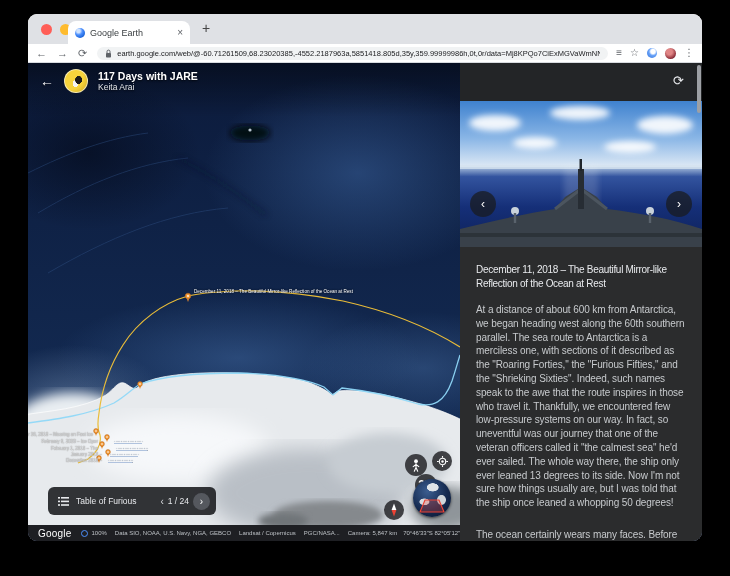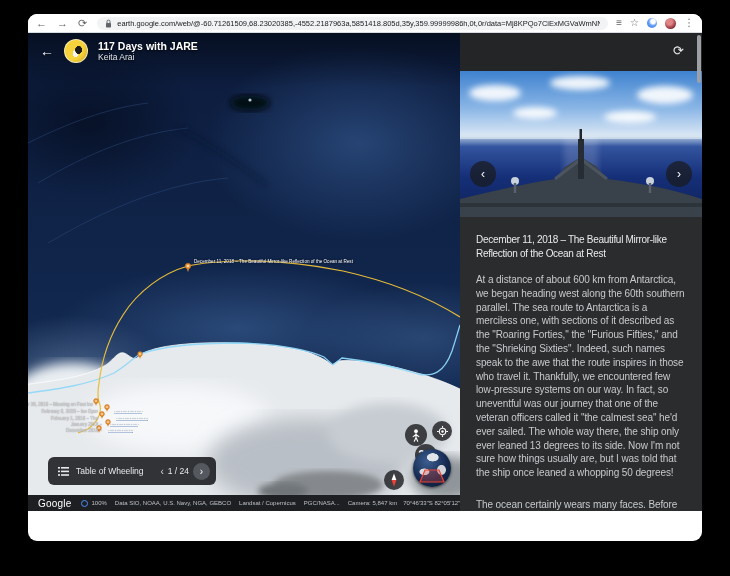--- a/index.html
+++ b/index.html
@@ -119,20 +119,33 @@
   .sb-title { font-size:10px; letter-spacing:-.3px; line-height:1.4; color:#e8eaed; margin-bottom:12px; }
   .sb-para { font-size:10px; letter-spacing:-.1px; line-height:1.38; color:#c7cacd; margin-bottom:18px; }
   .sb-scroll { position:absolute; right:1px; top:2px; width:4px; height:48px; border-radius:2px; background:#9da0a5; }
 </style>
 </head>
 <body>
 
 <div class="stage">
   <div class="window">
 
+    <div class="titlebar">
+      <div class="traffic">
+        <span class="tl red"></span>
+        <span class="tl yellow"></span>
+        <span class="tl green"></span>
+      </div>
+      <div class="tab">
+        <span class="favicon"></span>
+        <span class="tab-title">Google Earth</span>
+        <span class="tab-close">×</span>
+      </div>
+      <span class="newtab">+</span>
+    </div>
 
     <div class="toolbar">
       <span class="navic">←</span>
       <span class="navic">→</span>
       <span class="navic">⟳</span>
       <div class="urlpill">
         <svg class="lock" viewBox="0 0 7 9">
           <rect x="1" y="4" width="5" height="4.5" rx="0.8" fill="#5f6368"></rect>
           <path d="M2 4 V2.6 a1.5 1.5 0 0 1 3 0 V4" fill="none" stroke="#5f6368" stroke-width="1"></path>
         </svg>
@@ -281,21 +294,21 @@
             <svg width="11" height="9" viewBox="0 0 11 9">
               <g fill="#e8eaed">
                   <rect y="0" width="2" height="1.6"></rect>
                   <rect x="3" y="0" width="8" height="1.6"></rect>
               <rect y="3.6" width="2" height="1.6"></rect>
                   <rect x="3" y="3.6" width="8" height="1.6"></rect>
               <rect y="7.2" width="2" height="1.6"></rect>
                   <rect x="3" y="7.2" width="8" height="1.6"></rect>
                 </g>
             </svg>
-            <span class="toc-label">Table of Wheeling</span>
+            <span class="toc-label">Table of Furious</span>
             <div class="toc-nav">
               <span class="toc-arrow">‹</span>
               <span class="toc-page">1 / 24</span>
               <span class="toc-next">
                   <span>›</span>
                 </span>
             </div>
           </div>
 
           <div class="ctl ctl-pegman">

